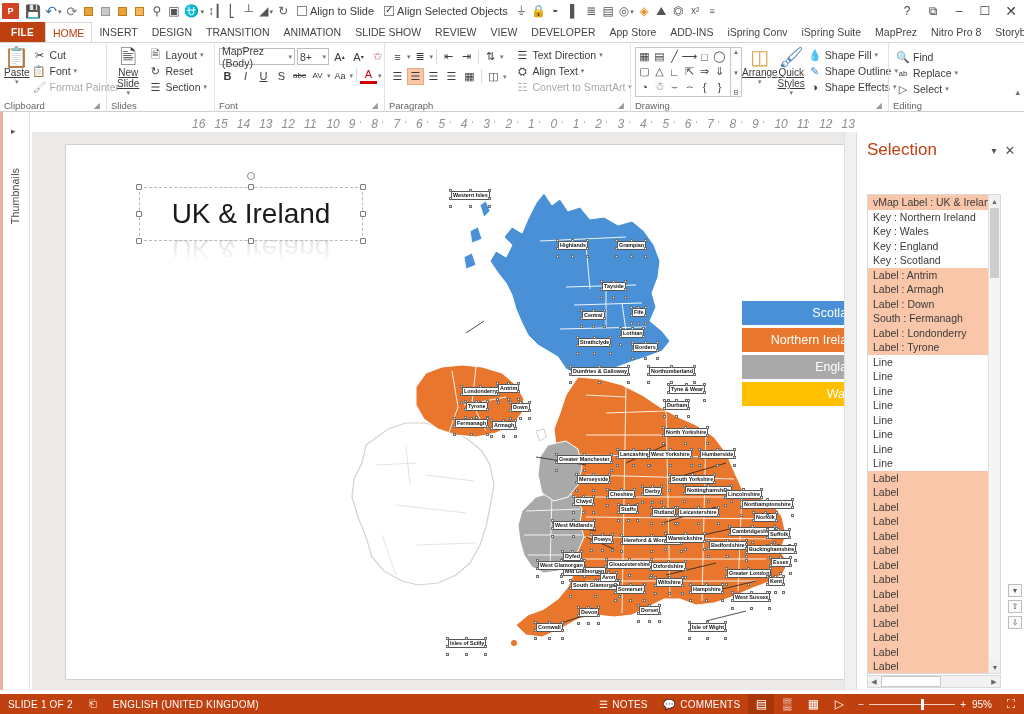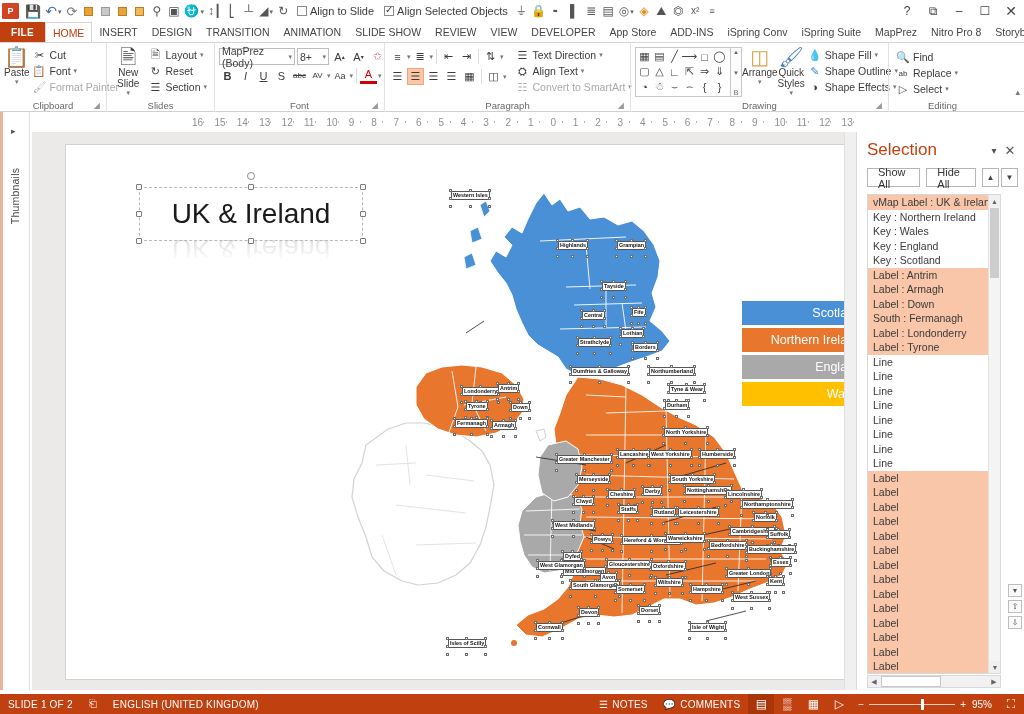--- a/index.html
+++ b/index.html
@@ -62,29 +62,29 @@
   
   .ribbon{
     position:absolute;left:0;top:42px;width:1024px;height:70px;background:#fff;
     border-top:1px solid #d6d6d6;border-bottom:1px solid #d0d0d0;
     display:flex;
   }
   .rgrp{position:relative;height:69px;padding:2px 4px 0 4px;display:flex;flex-direction:column;}
   .rgrp + .rgrp{border-left:1px solid #e2e2e2;}
   .rgrp-body{flex:1;display:flex;align-items:flex-start;}
   .rgrp-title{
-    text-align:center;font-size:9.5px;color:#666;height:12px;line-height:12px;position:relative;
+    font-size:9.5px;color:#666;height:12px;line-height:12px;position:relative;
   }
   .rgrp-launch{position:absolute;right:2px;bottom:0px;font-size:8px;color:#999;}
   .bigbtn{
     display:flex;flex-direction:column;align-items:center;justify-content:flex-start;
     width:44px;padding-top:2px;font-size:10px;color:#3b3b3b;
   }
   .bigbtn .gl{font-size:20px;line-height:20px;}
-  .bigbtn .lbl{font-size:10px;line-height:11px;text-align:center;}
+  .bigbtn .lbl{font-size:10px;line-height:11px;text-align:center;text-decoration:underline;}
   .smallcol{display:flex;flex-direction:column;justify-content:flex-start;padding-top:2px;}
   .smallbtn{
     display:flex;align-items:center;gap:3px;height:16px;padding:0 3px;font-size:10.5px;color:#3b3b3b;white-space:nowrap;
   }
   .smallbtn.dim{color:#a9a9a9;}
   .smallbtn .gl{font-size:11px;width:14px;text-align:center;display:inline-block;}
   .caret{font-size:7px;color:#777;}
 
   
   .fontrow1{display:flex;align-items:center;gap:2px;padding-top:3px;}
@@ -112,21 +112,21 @@
   }
   .shapegal span{width:15px;height:15px;display:flex;align-items:center;justify-content:center;font-size:11px;color:#444;}
   .galscroll{width:11px;height:50px;margin-top:2px;border:1px solid #c8c8c8;border-left:none;display:flex;flex-direction:column;justify-content:space-between;align-items:center;font-size:7px;color:#666;background:#fdfdfd;}
 
   
   .ruler-h{
     position:absolute;left:52px;top:114px;width:804px;height:17px;background:#fff;
     font-size:8px;color:#8a8a8a;
   }
   .ruler-h .inner{position:absolute;left:140px;top:0;right:0;height:17px;}
-  .rtick{position:absolute;top:3px;font-size:10px;color:#8f8f8f;}
+  .rtick{position:absolute;top:3px;font-size:12px;color:#8f8f8f;font-style:italic;}
   .rdot{position:absolute;top:7px;width:1px;height:2px;background:#b9b9b9;}
   .ruler-v{
     position:absolute;left:33px;top:140px;width:17px;height:540px;background:#fff;
     font-size:8px;color:#8a8a8a;
   }
   .vtick{position:absolute;left:2px;width:13px;text-align:center;font-size:8px;color:#8f8f8f;}
   .vdot{position:absolute;left:7px;width:2px;height:1px;background:#b9b9b9;}
 
   
   .thumbrail{
@@ -1328,28 +1328,20 @@
   </div>
 
   <div class="slidescroll"></div>
 
   <div class="selpane">
     <div class="sp-head">
       <span class="sp-title">Selection</span>
       <span class="sp-hbtn">▾</span>
       <span class="sp-hbtn x">✕</span>
     </div>
-    <div class="sp-btns">
-      <div class="sp-btn">Show All</div>
-      <div class="sp-btn">Hide All</div>
-      <div class="sp-ord">
-        <div class="sp-ordb">▲</div>
-        <div class="sp-ordb">▼</div>
-      </div>
-    </div>
 
     <div class="sp-listwrap">
       <div class="sp-list" id="splist">
           <div class="sp-item sel">vMap Label : UK &amp; Ireland</div>
           <div class="sp-item">Key : Northern Ireland</div>
           <div class="sp-item">Key : Wales</div>
           <div class="sp-item">Key : England</div>
           <div class="sp-item">Key : Scotland</div>
           <div class="sp-item sel">Label : Antrim</div>
           <div class="sp-item sel">Label : Armagh</div>

